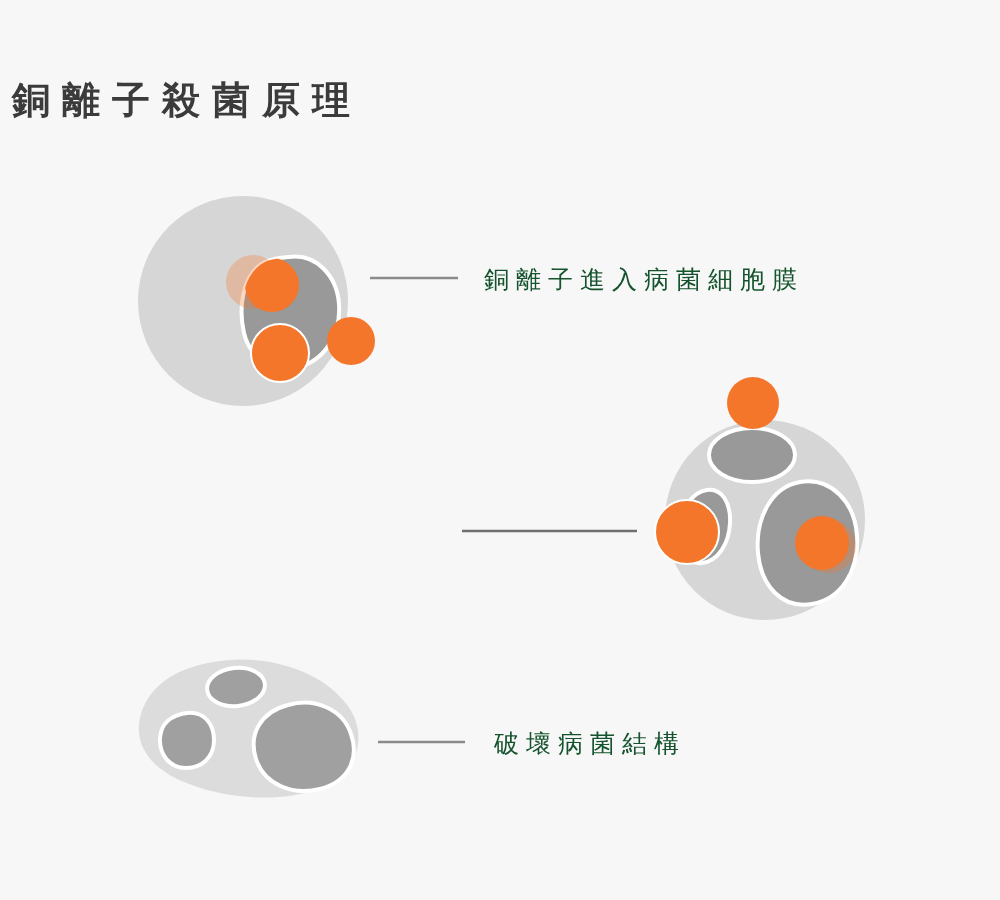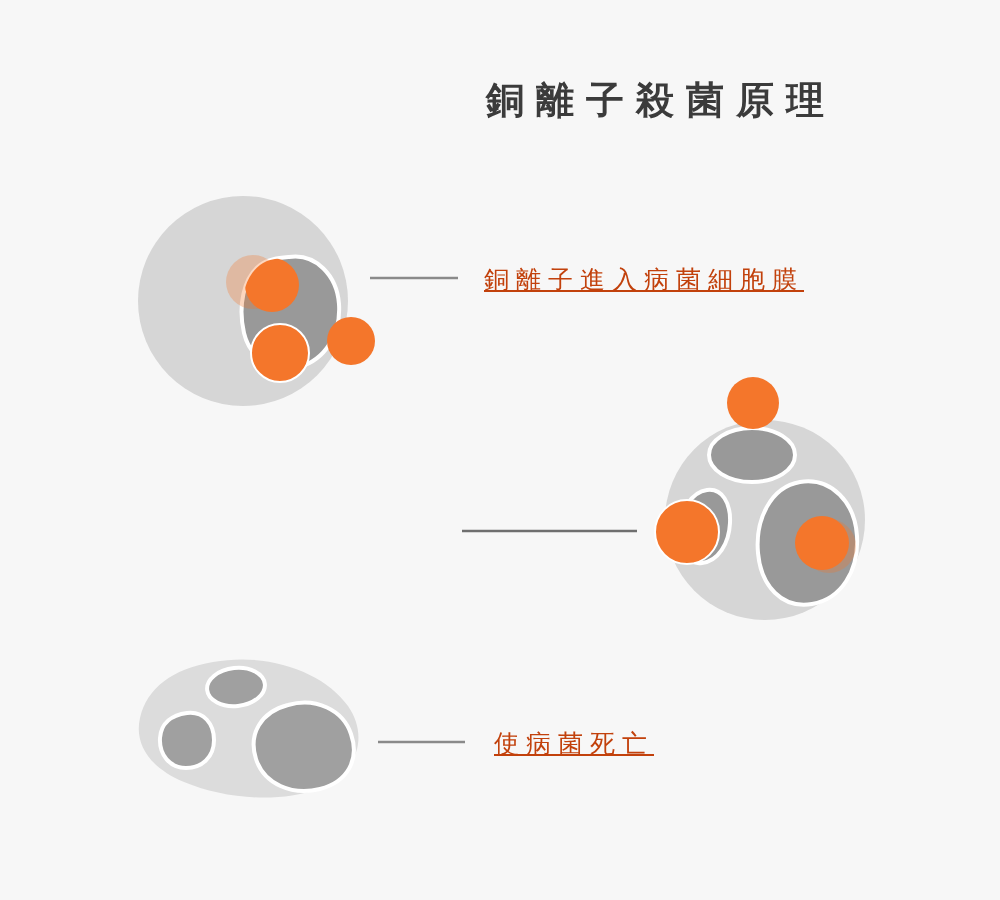--- a/index.html
+++ b/index.html
@@ -22,21 +22,21 @@
     height: 900px;
     background: #f7f7f7;
   }
 
   
   .title {
     position: absolute;
     left: 0;
     top: 74px;
     width: 836px;
-    text-align: right;
+    text-align: left;
     font-size: 38px;
     font-weight: bold;
     color: #3b3b3b;
     letter-spacing: 12px;
     text-indent: 12px;
     line-height: 52px;
     white-space: nowrap;
   }
 
   
@@ -50,26 +50,25 @@
   .stage svg {
     display: block;
     width: 1000px;
     height: 900px;
   }
 
   
   .caption {
     position: absolute;
     font-size: 25px;
-    color: #c2410c;
+    color: #14532d;
     letter-spacing: 7px;
     text-indent: 7px;
     white-space: nowrap;
     line-height: 34px;
-    text-decoration: underline;
   }
   .caption-1 { left: 477px; top: 263px; }
   .caption-2 { left: 256px; top: 498px; }
   .caption-3 { left: 487px; top: 727px; }
 </style>
 </head>
 <body>
 
 <div id="infographic">
 
@@ -169,15 +168,15 @@
 
         <line x1="378" y1="742" x2="465" y2="742" stroke="#8a8a8a" stroke-width="2.5"></line>
       </g>
 
     </svg>
   </div>
 
   <div class="caption caption-1">銅離子進入病菌細胞膜</div>
 
 
-  <div class="caption caption-3">使病菌死亡</div>
+  <div class="caption caption-3">破壞病菌結構</div>
 
 </div>
 
 </body></html>

